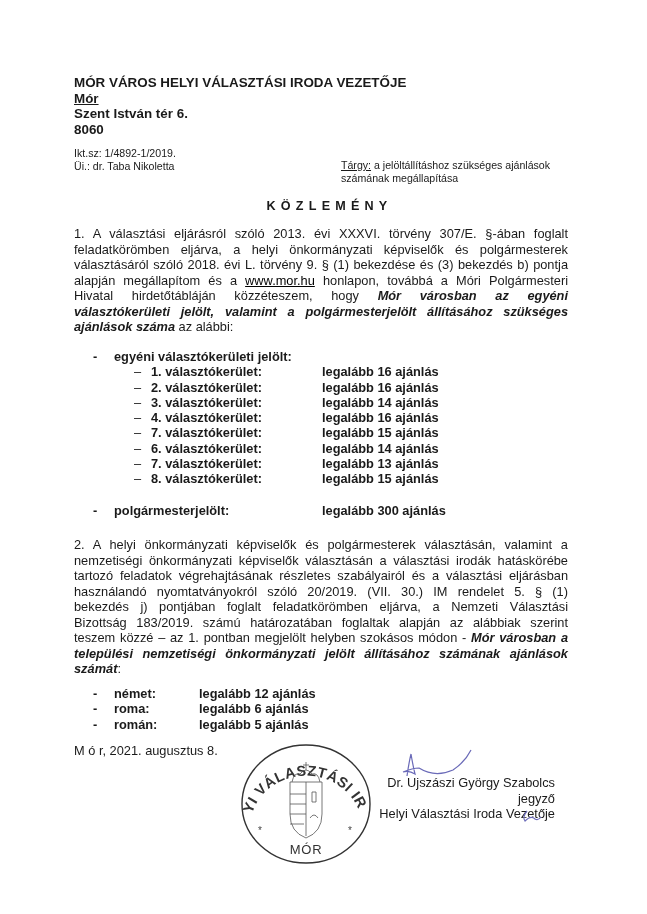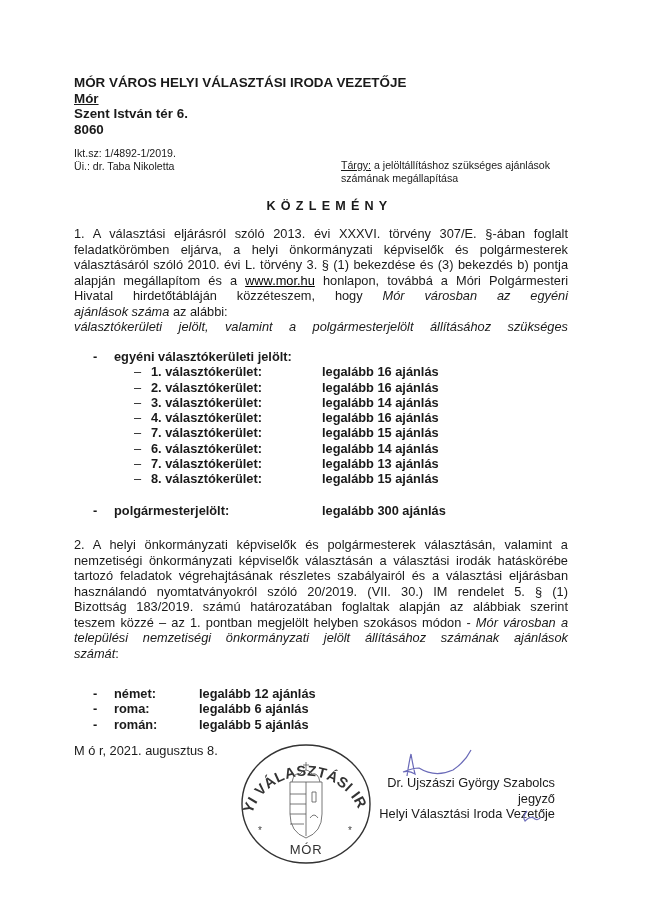--- a/index.html
+++ b/index.html
@@ -14,21 +14,21 @@
   .subject { position: absolute; left: 341px; top: 159px; font-size: 10.6px; line-height: 12.6px; width: 240px; }
   .subject .lbl { text-decoration: underline; }
 
   .title { position: absolute; left: 0; width: 647px; top: 199px; text-align: center;
            font-weight: bold; font-size: 12.6px; letter-spacing: 5.2px; padding-left: 6px; }
 
   .para { position: absolute; left: 74px; width: 494px; font-size: 12.8px; line-height: 15.55px;
           text-align: justify; }
   .para .line { display: block; text-align-last: justify; white-space: nowrap; }
   .para .line.last { text-align-last: left; }
-  .bi { font-weight: normal; font-style: italic; }
+  .bi { font-weight: bold; font-style: italic; }
   .link { color: #000000; text-decoration: underline; }
 
   .list { position: absolute; left: 0; width: 647px; font-weight: bold; font-size: 12.8px; line-height: 15.3px; }
   .row { position: relative; height: 15.3px; }
   .row span { position: absolute; top: 0; white-space: nowrap; }
   .dash1 { left: 93px; }
   .dash2 { left: 134px; font-weight: normal; }
   .lbl1 { left: 114px; }
   .lbl2 { left: 151px; }
   .val { left: 322px; }
@@ -62,25 +62,25 @@
   <div class="subject">
     <div><span class="lbl">Tárgy:</span><span> a jelöltállításhoz szükséges ajánlások</span></div>
     <div>számának megállapítása</div>
   </div>
 
   <div class="title">KÖZLEMÉNY</div>
 
   <div class="para" style="top:226px;">
     <span class="line">1. A választási eljárásról szóló 2013. évi XXXVI. törvény 307/E. §-ában foglalt</span>
     <span class="line">feladatkörömben eljárva, a helyi önkormányzati képviselők és polgármesterek</span>
-    <span class="line">választásáról szóló 2010. évi L. törvény 3. § (1) bekezdése és (3) bekezdés b) pontja</span>
+    <span class="line">választásáról szóló 2018. évi L. törvény 9. § (1) bekezdése és (3) bekezdés b) pontja</span>
     <span class="line"><span>alapján megállapítom és a </span><span class="link">www.mor.hu</span><span> honlapon, továbbá a Móri Polgármesteri</span></span>
     <span class="line"><span>Hivatal hirdetőtábláján közzéteszem, hogy </span><span class="bi">Mór városban az egyéni</span></span>
+    <span class="line bi">választókerületi jelölt, valamint a polgármesterjelölt állításához szükséges</span>
     <span class="line last"><span class="bi">ajánlások száma</span><span> az alábbi:</span></span>
-    <span class="line bi">választókerületi jelölt, valamint a polgármesterjelölt állításához szükséges</span>
   </div>
 
   <div class="list" style="top:349px;">
     <div class="row">
       <span class="dash1">-</span>
       <span class="lbl1">egyéni választókerületi jelölt:</span>
     </div>
     <div class="row">
       <span class="dash2">–</span>
       <span class="lbl2">1. választókerület:</span>
@@ -127,20 +127,21 @@
       <span class="lbl1">polgármesterjelölt:</span>
       <span class="val">legalább 300 ajánlás</span>
     </div>
   </div>
 
   <div class="para" style="top:537px;">
     <span class="line">2. A helyi önkormányzati képviselők és polgármesterek választásán, valamint a</span>
     <span class="line">nemzetiségi önkormányzati képviselők választásán a választási irodák hatáskörébe</span>
     <span class="line">tartozó feladatok végrehajtásának részletes szabályairól és a választási eljárásban</span>
     <span class="line">használandó nyomtatványokról szóló 20/2019. (VII. 30.) IM rendelet 5. § (1)</span>
+    <span class="line">bekezdés j) pontjában foglalt feladatkörömben eljárva, a Nemzeti Választási</span>
     <span class="line">Bizottság 183/2019. számú határozatában foglaltak alapján az alábbiak szerint</span>
     <span class="line"><span>teszem közzé – az 1. pontban megjelölt helyben szokásos módon - </span><span class="bi">Mór városban a</span></span>
     <span class="line bi">települési nemzetiségi önkormányzati jelölt állításához számának ajánlások</span>
     <span class="line last"><span class="bi">számát</span><span>:</span></span>
   </div>
 
   <div class="list" style="top:686px;">
     <div class="row">
       <span class="dash1">-</span>
       <span class="nlbl">német:</span>

